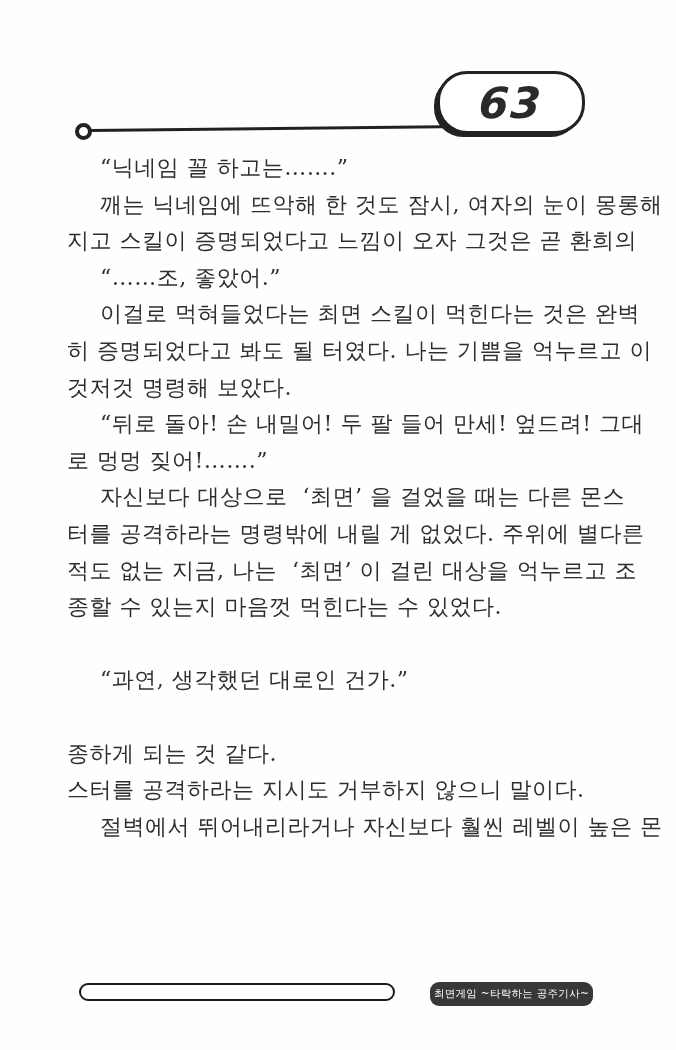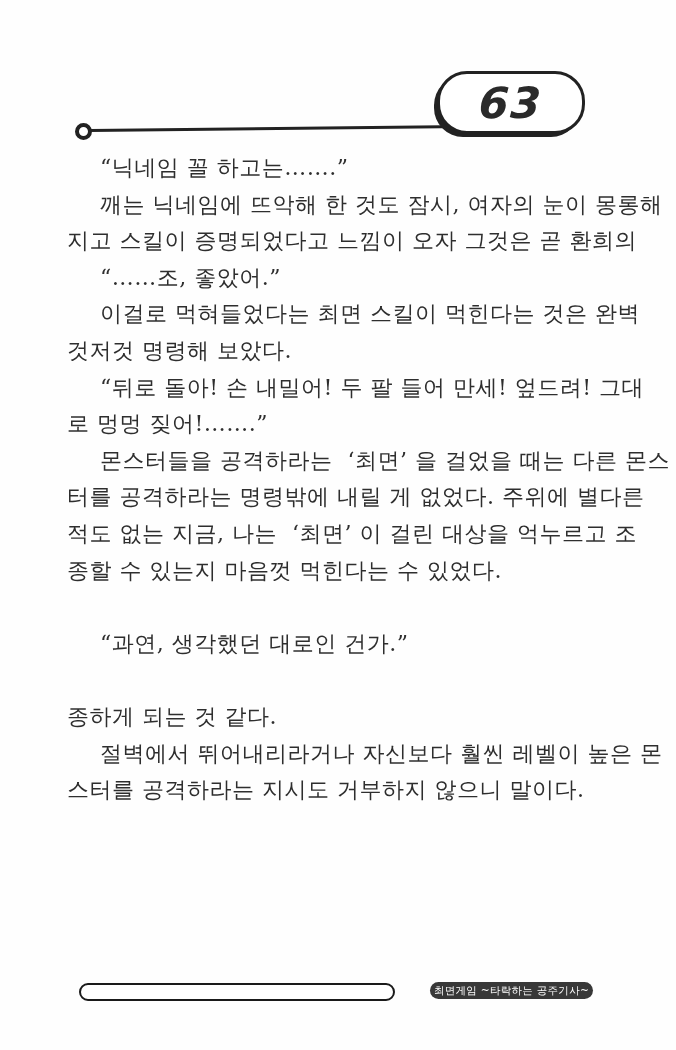--- a/index.html
+++ b/index.html
@@ -69,21 +69,21 @@
     position: absolute;
     left: 79px; top: 983px;
     width: 312px; height: 14px;
     border: 2px solid #1a1a1a;
     border-radius: 9px;
     background: #fff;
   }
   .footer-badge {
     position: absolute;
     left: 430px; top: 982px;
-    width: 163px; height: 17px;
+    width: 163px; height: 24px;
     background: #383838;
     border-radius: 9px;
     color: #fff;
     font-family: "DejaVu Sans", "Liberation Sans", sans-serif;
     font-size: 10.5px;
     letter-spacing: 0.3px;
     display: flex;
     align-items: center;
     justify-content: center;
   }
@@ -99,33 +99,34 @@
   <div class="page-badge">
     <span class="page-number">63</span>
   </div>
 
   <div class="body">
       <div class="line indent">“닉네임 꼴 하고는…….”</div>
       <div class="line indent">깨는 닉네임에 뜨악해 한 것도 잠시, 여자의 눈이 몽롱해</div>
       <div class="line">지고 스킬이 증명되었다고 느낌이 오자 그것은 곧 환희의</div>
       <div class="line indent">“……조, 좋았어.”</div>
       <div class="line indent">이걸로 먹혀들었다는 최면 스킬이 먹힌다는 것은 완벽</div>
+      <div class="line">히 증명되었다고 봐도 될 터였다. 나는 기쁨을 억누르고 이</div>
       <div class="line">것저것 명령해 보았다.</div>
       <div class="line indent">“뒤로 돌아! 손 내밀어! 두 팔 들어 만세! 엎드려! 그대</div>
       <div class="line">로 멍멍 짖어!…….”</div>
-      <div class="line indent">몬스터들을 공격하라는  ‘최면’ 을 걸었을 때는 다른 몬스</div>
+      <div class="line indent">자신보다 대상으로  ‘최면’ 을 걸었을 때는 다른 몬스</div>
       <div class="line">터를 공격하라는 명령밖에 내릴 게 없었다. 주위에 별다른</div>
       <div class="line">적도 없는 지금, 나는  ‘최면’ 이 걸린 대상을 억누르고 조</div>
       <div class="line">종할 수 있는지 마음껏 먹힌다는 수 있었다.</div>
       <div class="line"></div>
       <div class="line indent">“과연, 생각했던 대로인 건가.”</div>
       <div class="line"></div>
       <div class="line">종하게 되는 것 같다.</div>
+      <div class="line">스터를 공격하라는 지시도 거부하지 않으니 말이다.</div>
       <div class="line indent">절벽에서 뛰어내리라거나 자신보다 훨씬 레벨이 높은 몬</div>
-      <div class="line">스터를 공격하라는 지시도 거부하지 않으니 말이다.</div>
     </div>
 
   <div class="footer-pill"></div>
 
   <div class="footer-badge" style="background: rgb(56, 56, 56); color: rgb(255, 255, 255);">
     <span>최면게임 ~타락하는 공주기사~</span>
   </div>
 
 </div>
 

